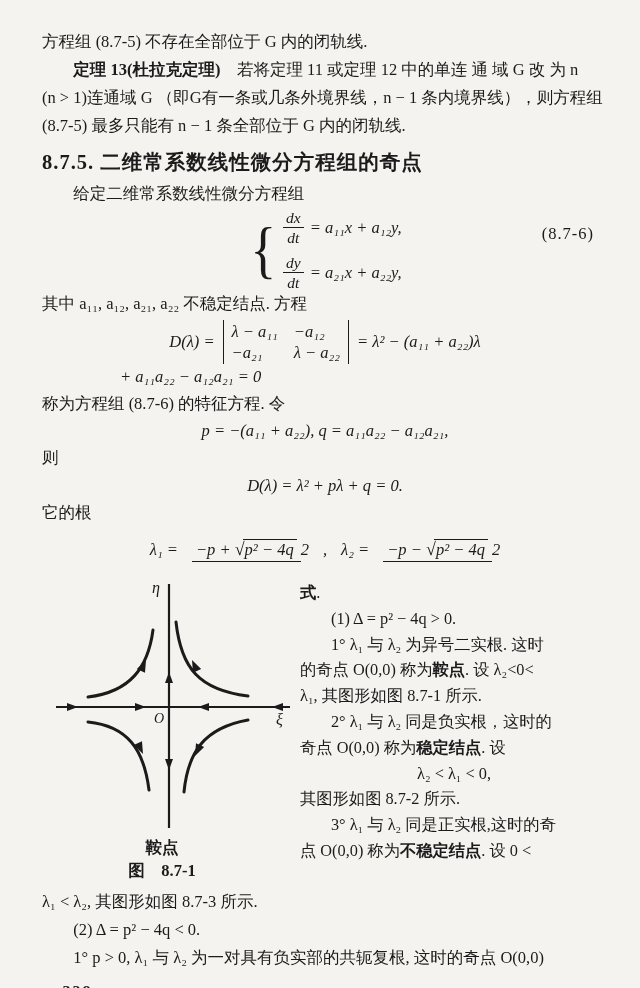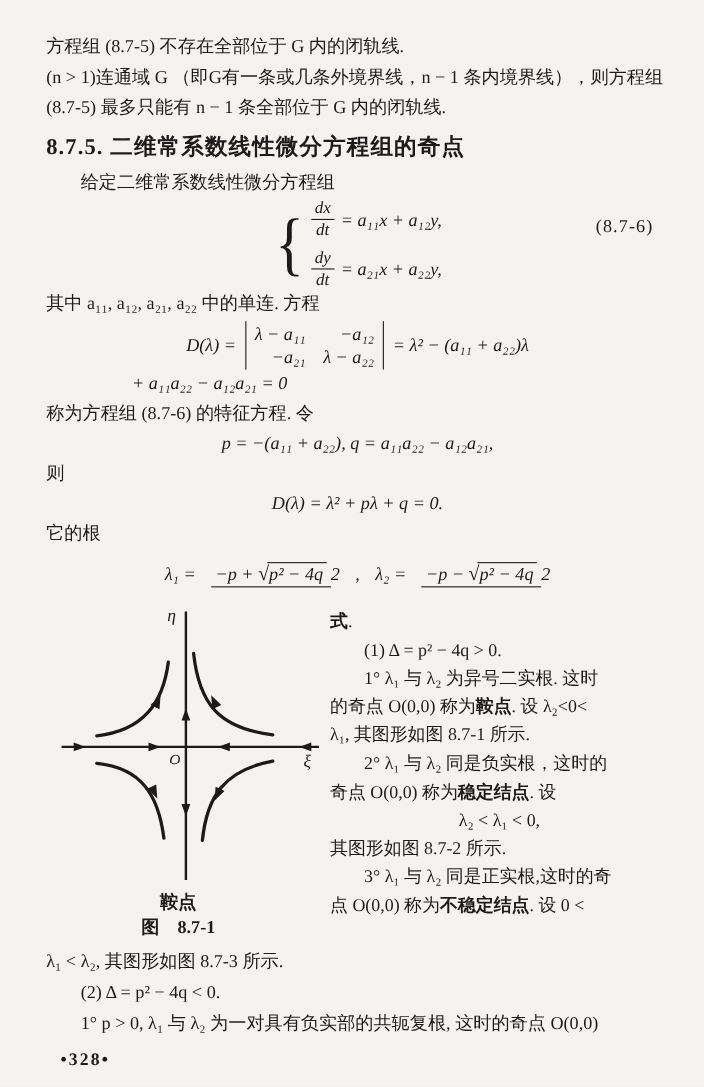--- a/index.html
+++ b/index.html
@@ -30,21 +30,21 @@
   .frac { display:inline-flex; flex-direction:column; align-items:center; vertical-align:middle; font-size:15.5px; line-height:17px; }
   .frac .num { display:block; border-bottom:1.6px solid #1b1b1b; padding:0 3px 1px 3px; }
   .frac .den { display:block; padding-top:1px; }
   .rhs { margin-left:6px; }
 
   
   .detblock { margin-top:2px; }
   .detline1 { display:flex; justify-content:center; align-items:center; gap:8px; height:44px; }
   .det { display:inline-grid; grid-template-columns:auto auto; column-gap:16px; row-gap:2px;
          border-left:1.8px solid #1b1b1b; border-right:1.8px solid #1b1b1b;
-         padding:2px 8px; font-style:italic; line-height:19px; text-align:right; }
+         padding:2px 8px; font-style:italic; line-height:19px; text-align:left; }
   .detline2 { font-style:italic; padding-left:78px; line-height:26px; }
 
   .centerline { text-align:center; line-height:26px; }
   .mathline { font-style:italic; }
 
   
   .roots { display:flex; justify-content:center; align-items:center; gap:14px; height:48px; font-style:italic; }
   .bigfrac { display:inline-flex; align-items:center; line-height:20px; }
   .bigfrac .num { border-bottom:1.6px solid #1b1b1b; padding:0 4px 1px 4px; white-space:nowrap; }
   .sqrt { white-space:nowrap; }
@@ -62,20 +62,23 @@
   .botline { line-height:28px; }
   .footer { margin-top:6px; padding-left:13px; font-weight:bold; letter-spacing:2px; font-size:16px; }
 </style>
 </head>
 <body>
 
 <div class="page">
 
   <div>
     <div class="tline">方程组 (8.7-5) 不存在全部位于 G 内的闭轨线.</div>
+    <div class="tline ind">
+      <span class="b">定理 13(杜拉克定理)</span><span>　若将定理 11 或定理 12 中的单连 通 域 G 改 为 n</span>
+    </div>
     <div class="tline">(n &gt; 1)连通域 G （即G有一条或几条外境界线，n − 1 条内境界线），则方程组</div>
     <div class="tline">(8.7-5) 最多只能有 n − 1 条全部位于 G 内的闭轨线.</div>
   </div>
 
   <div class="section-heading">8.7.5. 二维常系数线性微分方程组的奇点</div>
   <div class="intro ind tline">给定二维常系数线性微分方程组</div>
 
   <div class="eqsys">
     <span class="brace">{</span>
     <span class="sysrows">
@@ -90,21 +93,21 @@
         <span class="frac">
           <span class="num">dy</span>
           <span class="den">dt</span>
         </span>
         <span class="rhs">= a₂₁x + a₂₂y,</span>
       </span>
     </span>
     <span class="eq-label">(8.7-6)</span>
   </div>
 
-  <div class="tline">其中 a₁₁, a₁₂, a₂₁, a₂₂ 中的单连. 方程</div>
+  <div class="tline">其中 a₁₁, a₁₂, a₂₁, a₂₂ 不稳定结点. 方程</div>
 
   <div class="detblock">
     <div class="detline1">
       <span class="mathline">D(λ) =</span>
       <span class="det">
         <span>λ − a₁₁</span>
         <span>−a₁₂</span>
         <span>−a₂₁</span>
         <span>λ − a₂₂</span>
       </span>

